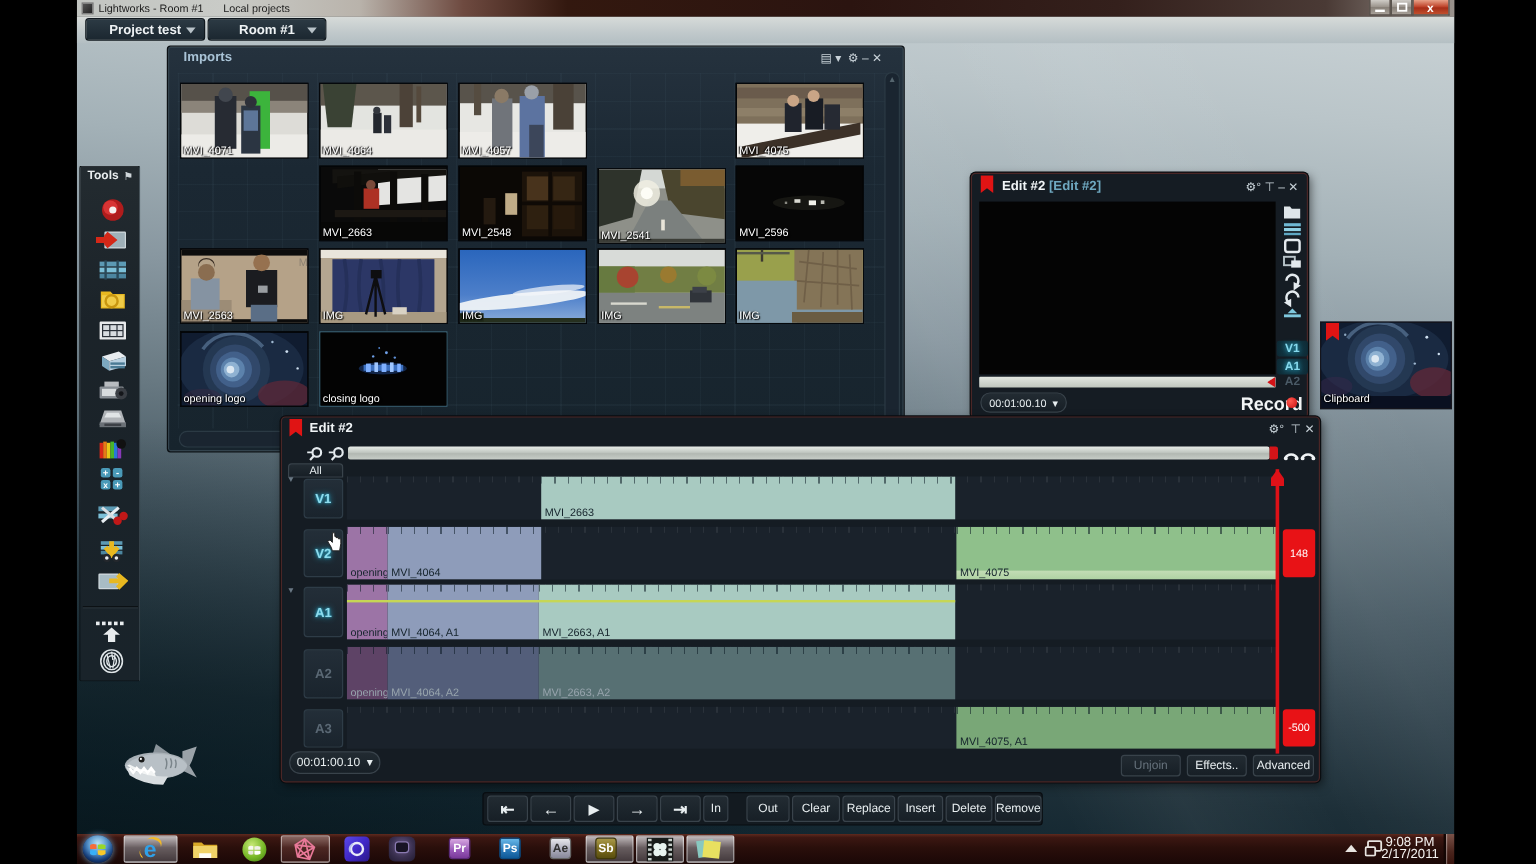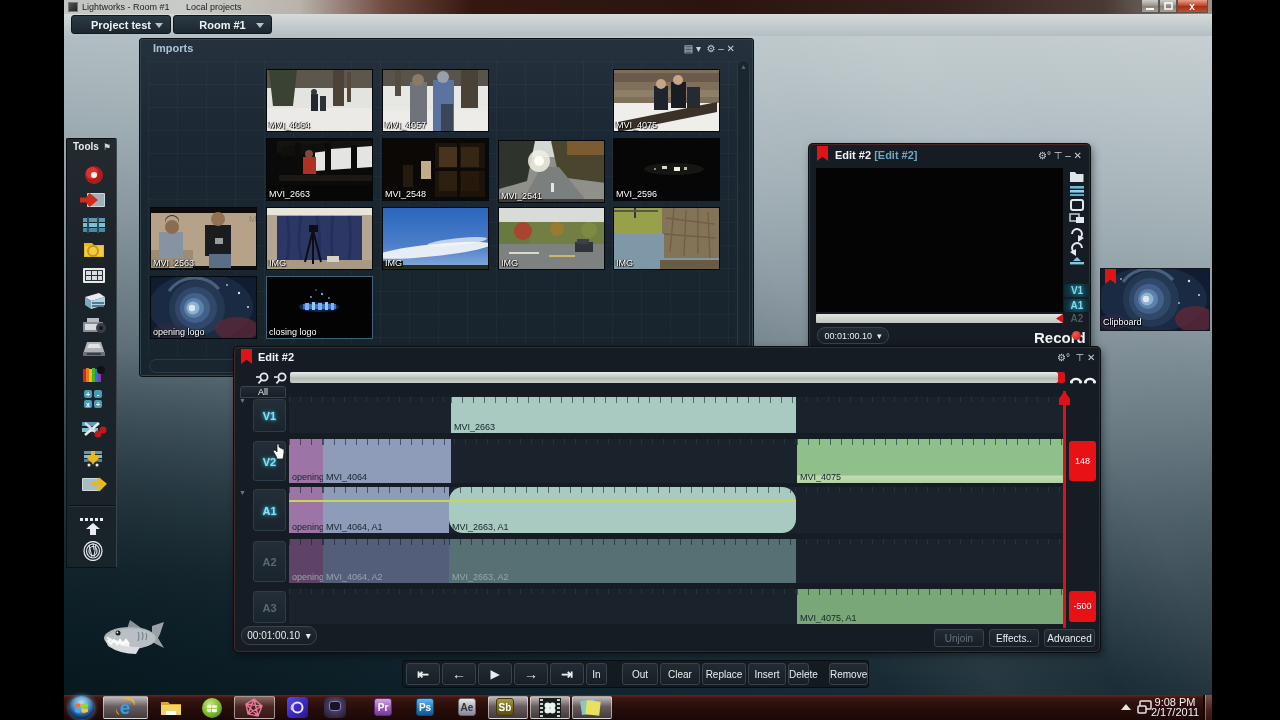--- a/index.html
+++ b/index.html
@@ -228,20 +228,34 @@
   <div id="imports">
     <div style="position:absolute;left:13px;top:3px;color:#a9c3d6;font-size:11px;font-weight:bold;">Imports</div>
     <div class="wicons" style="right:18px;top:4px;">▤ ▾ &nbsp;⚙ – ✕</div>
     <div class="grid"></div>
 
     <div class="abs" style="left:597px;top:21px;width:13px;height:300px;background:#1a2530;border:1px solid #2b3a44;border-radius:6px;"></div>
     <div class="abs" style="left:600px;top:24px;color:#55656e;font-size:7px;">▲</div>
 
     <div class="abs" style="left:9px;top:320px;width:581px;height:14px;background:#1a2530;border:1px solid #2b3a44;border-radius:7px;"></div>
 
+    <div class="thumb" style="left:10px;top:30px;">
+      <svg width="107" height="63" viewBox="0 0 107 63">
+            <rect width="107" height="63" fill="#dddcd7"></rect>
+            <rect width="107" height="22" fill="#56514a"></rect>
+            <rect x="0" y="14" width="107" height="10" fill="#8b847a"></rect>
+            <rect x="0" y="42" width="107" height="21" fill="#ecebe7"></rect>
+            <rect x="57" y="6" width="17" height="48" fill="#3cb43c"></rect>
+            <rect x="28" y="10" width="18" height="44" fill="#272b33"></rect>
+            <circle cx="37" cy="9" r="6" fill="#41464e"></circle>
+            <rect x="50" y="18" width="16" height="40" fill="#2b3542"></rect>
+            <rect x="52" y="22" width="12" height="17" fill="#5d7699"></rect>
+            <circle cx="58" cy="15" r="5" fill="#2d3039"></circle>
+          </svg>
+      <div class="tlabel">MVI_4071</div></div>
     <div class="thumb" style="left:126px;top:30px;">
       <svg width="107" height="63" viewBox="0 0 107 63">
             <rect width="107" height="63" fill="#e3e4e0"></rect>
             <rect width="107" height="18" fill="#5c564c"></rect>
             <polygon points="2,0 30,0 26,36 6,36" fill="#3a4234"></polygon>
             <rect x="66" y="0" width="11" height="36" fill="#4c4238"></rect>
             <rect x="80" y="2" width="4" height="30" fill="#55493c"></rect>
             <rect x="0" y="38" width="107" height="25" fill="#ebeae6"></rect>
             <rect x="44" y="24" width="7" height="17" fill="#23272e"></rect>
             <circle cx="47" cy="22" r="3" fill="#33373e"></circle>
@@ -465,21 +479,21 @@
     <div class="abs" style="left:254px;top:139px;width:26px;height:13px;background:radial-gradient(circle,#14414f,#0d2833);border-radius:2px;color:#85d8ec;font-size:10px;font-weight:bold;text-align:center;line-height:13px;text-shadow:0 0 4px #2fb8da;">V1</div>
     <div class="abs" style="left:254px;top:154px;width:26px;height:13px;background:radial-gradient(circle,#14414f,#0d2833);border-radius:2px;color:#85d8ec;font-size:10px;font-weight:bold;text-align:center;line-height:13px;text-shadow:0 0 4px #2fb8da;">A1</div>
     <div class="abs" style="left:254px;top:168px;width:26px;height:12px;color:#4a5a66;font-size:10px;font-weight:bold;text-align:center;">A2</div>
     <div class="abs" style="left:6px;top:169px;width:247px;height:9px;background:linear-gradient(180deg,#e2e6e0,#bfc5bd);border-radius:1px;"></div>
     <div class="abs" style="left:246px;top:169px;width:7px;height:9px;background:#d41418;clip-path:polygon(100% 0,100% 100%,0 50%);"></div>
     <div class="btn" style="left:7px;top:182px;width:72px;height:17px;line-height:16px;border-radius:8px;font-size:9px;">00:01:00.10 &nbsp;▾</div>
     <div class="abs" style="left:224px;top:184px;color:#f2f5f6;font-size:15px;font-weight:bold;">Record</div>
     <div class="abs" style="left:262px;top:186px;width:9px;height:9px;border-radius:50%;background:radial-gradient(circle at 35% 35%,#ff5a50,#c80e10);"></div>
   </div>
 
-  <div id="clipboard" class="abs" style="left:1036px;top:268px;width:110px;height:63px;border:1px solid #15151c;background:#0a1020;">
+  <div id="clipboard" class="abs" style="left:1036px;top:268px;width:110px;height:73px;border:1px solid #15151c;background:#0a1020;">
     <svg width="108" height="61" viewBox="0 0 108 61">
       <rect width="108" height="61" fill="#101c30"></rect>
       <ellipse cx="52" cy="30" rx="54" ry="33" fill="#1a2a42"></ellipse>
       <circle cx="50" cy="30" r="28" fill="#243852"></circle>
       <circle cx="49" cy="30" r="21" fill="#31486a"></circle>
       <circle cx="48" cy="30" r="15" fill="#42608a"></circle>
       <circle cx="47" cy="30" r="10" fill="#5c82ac"></circle>
       <circle cx="46" cy="30" r="6.5" fill="#8fb2d2"></circle>
       <circle cx="45" cy="30" r="3.2" fill="#dce8f2"></circle>
       <path d="M22,13 a32,32 0 0 1 50,-2" stroke="#7396ba" stroke-width="3" fill="none" opacity=".5"></path>
@@ -560,21 +574,21 @@
 
     <div class="track" style="top:139px;height:46px;">
       <div class="clip" style="left:0;width:34px;background:#9c74a6;">
             <div class="ticks"></div>
             <div class="cl">opening</div>
           </div>
       <div class="clip" style="left:34px;width:126px;background:#8e9cba;">
             <div class="ticks"></div>
             <div class="cl">MVI_4064, A1</div>
           </div>
-      <div class="clip" style="left:160px;width:347px;background:#a8cac1;border-radius:14px;">
+      <div class="clip" style="left:160px;width:347px;background:#a8cac1;">
             <div class="ticks"></div>
             <div class="cl">MVI_2663, A1</div>
           </div>
       <div class="abs" style="left:0;top:13px;width:507px;height:2px;background:#c6d655;"></div>
     </div>
 
     <div class="track" style="top:191px;height:44px;">
       <div class="clip" style="left:0;width:34px;background:#5e4366;">
             <div class="ticks"></div>
             <div class="cl" style="color:#97a4ad;">opening</div>
@@ -612,21 +626,21 @@
     <div class="btn" style="left:3px;top:2px;width:34px;height:22px;line-height:21px;font-size:14px;font-weight:bold;">⇤</div>
     <div class="btn" style="left:39px;top:2px;width:34px;height:22px;line-height:21px;font-size:14px;font-weight:bold;">←</div>
     <div class="btn" style="left:75px;top:2px;width:34px;height:22px;line-height:20px;font-size:12px;">▶</div>
     <div class="btn" style="left:111px;top:2px;width:34px;height:22px;line-height:21px;font-size:14px;font-weight:bold;">→</div>
     <div class="btn" style="left:147px;top:2px;width:34px;height:22px;line-height:21px;font-size:14px;font-weight:bold;">⇥</div>
     <div class="btn" style="left:183px;top:2px;width:21px;height:22px;line-height:21px;">In</div>
     <div class="btn" style="left:219px;top:2px;width:36px;height:22px;line-height:21px;">Out</div>
     <div class="btn" style="left:257px;top:2px;width:40px;height:22px;line-height:21px;">Clear</div>
     <div class="btn" style="left:299px;top:2px;width:44px;height:22px;line-height:21px;">Replace</div>
     <div class="btn" style="left:345px;top:2px;width:38px;height:22px;line-height:21px;">Insert</div>
-    <div class="btn" style="left:385px;top:2px;width:21px;height:22px;line-height:21px;">Delete</div>
+    <div class="btn" style="left:385px;top:2px;width:39px;height:22px;line-height:21px;">Delete</div>
     <div class="btn" style="left:426px;top:2px;width:39px;height:22px;line-height:21px;">Remove</div>
   </div>
 
   <div id="shark" class="abs" style="left:36px;top:618px;width:66px;height:44px;">
     <svg width="66" height="44" viewBox="0 0 66 44">
       <polygon points="52,8 64,4 60,16 58,20 64,30 52,24" fill="#9aa2a8"></polygon>
       <polygon points="30,2 44,12 26,14" fill="#8a939a"></polygon>
       <ellipse cx="30" cy="20" rx="26" ry="11" fill="#a8b0b6"></ellipse>
       <path d="M4,20 Q18,8 40,11 Q54,14 56,20 Q54,28 38,30 Q14,32 4,20 z" fill="#b8c0c6"></path>
       <path d="M5,21 Q20,30 40,29 L36,36 Q20,36 8,28 z" fill="#d8dde0"></path>

